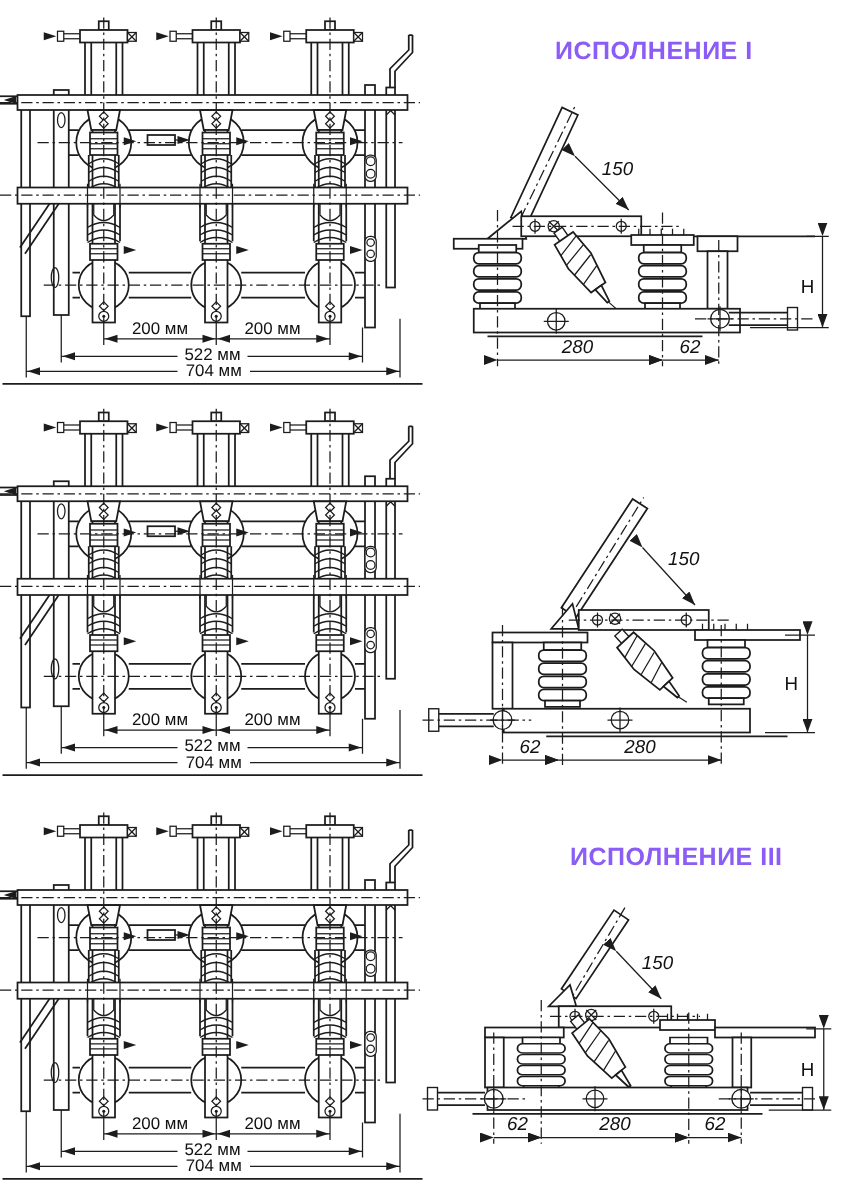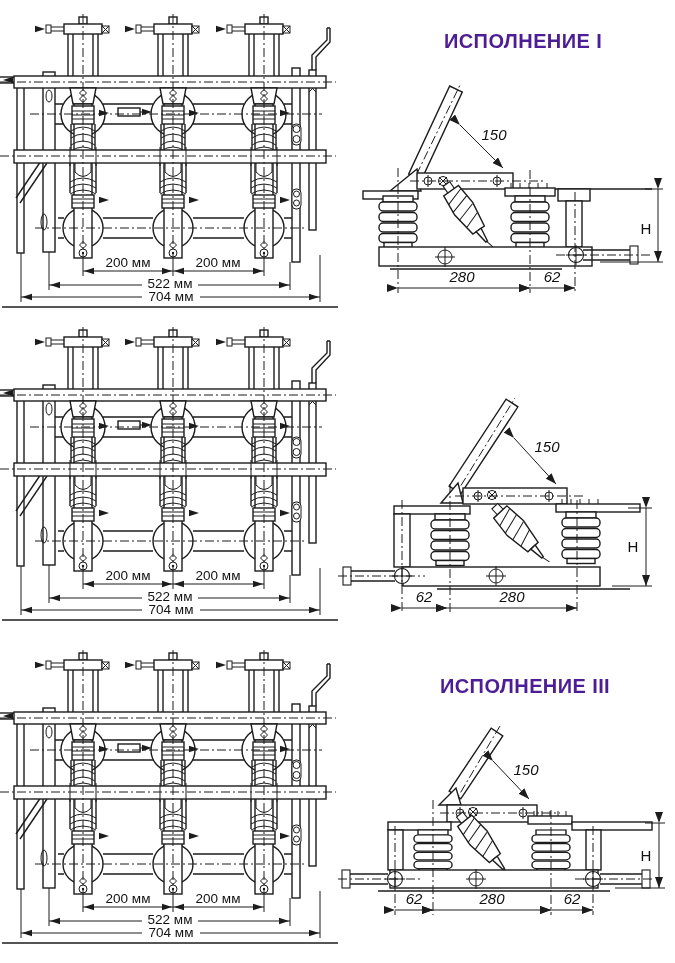--- a/index.html
+++ b/index.html
@@ -1,18 +1,18 @@
 <!DOCTYPE html>
 <html><head>
 <meta charset="utf-8">
 <style>
   html,body{margin:0;padding:0;background:#fff;}
   #page{position:relative;width:675px;height:963px;background:#ffffff;overflow:hidden;
         font-family:"Liberation Sans",sans-serif;}
-  .title{position:absolute;font-weight:bold;font-size:20px;letter-spacing:.4px;color:#4c1d95;white-space:nowrap;}
+  .title{position:absolute;font-weight:bold;font-size:20px;letter-spacing:.4px;color:#8b5cf6;white-space:nowrap;}
   svg{position:absolute;overflow:visible;}
   .ln{fill:none;stroke:#1c1c1c;stroke-width:1.4;}
   .tn{fill:none;stroke:#1c1c1c;stroke-width:1;}
   .wh{fill:#ffffff;stroke:#1c1c1c;stroke-width:1.4;}
   .dd{fill:none;stroke:#1c1c1c;stroke-width:1;stroke-dasharray:9 3 2 3;}
   .dim{font-family:"Liberation Sans",sans-serif;font-size:13.5px;fill:#111;}
   .dimi{font-family:"Liberation Sans",sans-serif;font-style:italic;font-size:15px;fill:#111;}
   .dimh{font-family:"Liberation Sans",sans-serif;font-size:15px;fill:#111;}
   .fill{fill:#1c1c1c;stroke:none;}
 </style>
@@ -168,21 +168,21 @@
         <rect class="wh" x="-4" y="-34" width="8" height="10" style="stroke-width:1.1"></rect>
         <polygon class="wh" points="-9,-26 -11,-4 -7,22 7,22 11,-4 9,-26"></polygon>
         <path class="tn" d="M-10,-16 L9,-22 M-11,-7 L10,-13 M-10,3 L10,-3 M-8,13 L9,7"></path>
         <polygon class="wh" points="-3,22 3,22 1,36 -1,36"></polygon>
         <line class="tn" x1="0" y1="36" x2="2" y2="44"></line>
       </g>
     </defs>
   </svg>
 
   <div class="title" style="left:444px;top:30px;">ИСПОЛНЕНИЕ I</div>
-  <div class="title" style="left:440px;top:675px;text-align:center;">ИСПОЛНЕНИЕ III</div>
+  <div class="title" style="left:456px;top:675px;text-align:center;">ИСПОЛНЕНИЕ III</div>
 
   <svg style="left:0;top:0" width="340" height="312" viewBox="0 0 340 312">
     <use href="#frontview"></use>
     <rect x="142" y="276" width="56" height="13" fill="#fff"></rect>
     <rect x="142" y="289" width="58" height="13" fill="#fff"></rect>
     <text class="dim" x="128" y="267" text-anchor="middle">200 мм</text>
     <text class="dim" x="218" y="267" text-anchor="middle">200 мм</text>
     <text class="dim" x="170" y="288" text-anchor="middle">522 мм</text>
     <text class="dim" x="171" y="301" text-anchor="middle">704 мм</text>
   </svg>

